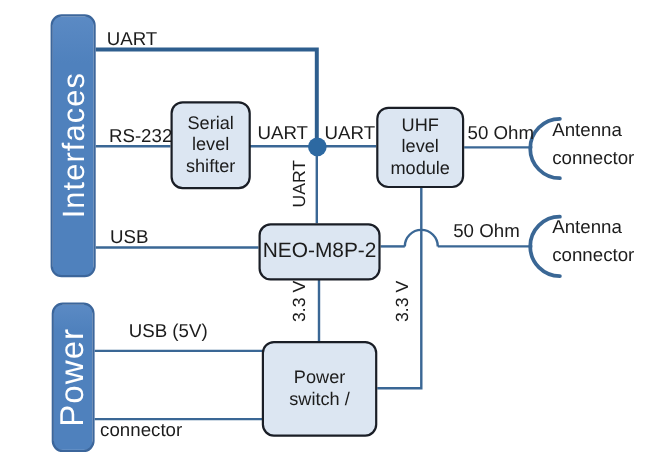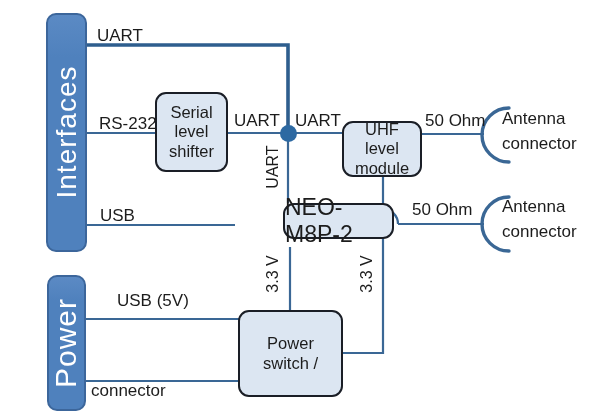--- a/index.html
+++ b/index.html
@@ -21,21 +21,21 @@
   .ln    { stroke:var(--line); stroke-width:2.2; fill:none; }
   .ln-thick { stroke:var(--line-thick); stroke-width:3.6; fill:none; }
   .arc   { stroke:var(--line); stroke-width:3.4; fill:none; stroke-linecap:round; }
   .dot   { fill:var(--junction); stroke:none; }
 
   .module {
     position:absolute; box-sizing:border-box;
     background:var(--block-fill); border:2px solid var(--block-border);
     border-radius:11px; display:flex; flex-direction:column;
     align-items:center; justify-content:center;
-    font-size:16.5px; line-height:1.17; color:var(--text); text-align:left;
+    font-size:16.5px; line-height:1.17; color:var(--text); text-align:right;
   }
   .group-box {
     position:absolute; box-sizing:border-box;
     background:linear-gradient(180deg,#5b8ac4 0%, var(--group-fill) 18%, var(--group-fill) 100%);
     border:2px solid var(--group-border); border-radius:10px;
   }
   .group-label {
     position:absolute; width:220px; height:36px; line-height:36px;
     color:#ffffff; text-align:center; transform:rotate(-90deg);
     letter-spacing:1px; white-space:nowrap; pointer-events:none;
@@ -90,27 +90,27 @@
 
   <div class="group-box" style="left:47px; top:275px; width:39px; height:136px;"></div>
   <div class="group-label" style="left:-44px; top:325px; font-size:30px;">Power</div>
 
   <div class="module" style="left:155px; top:92px; width:73px; height:80px;">
     <div>Serial</div>
     <div>level</div>
     <div>shifter</div>
   </div>
 
-  <div class="module" style="left:342px; top:97px; width:80px; height:56px;margin-top:24px;">
+  <div class="module" style="left:342px; top:97px; width:80px; height:74px;">
     <div>UHF</div>
     <div>level</div>
     <div>module</div>
   </div>
 
-  <div class="module" style="left:235px; top:203px; width:111px; height:36px; font-size:23px;margin-left:48px;">
+  <div class="module" style="left:235px; top:203px; width:111px; height:52px; font-size:19px;">
     <div>NEO-M8P-2</div>
   </div>
 
   <div class="module" style="left:238px; top:310px; width:105px; height:87px;">
     <div>Power</div>
     <div>switch /</div>
   </div>
 
   <div class="label" style="left:97px; top:26px;">UART</div>
   <div class="label" style="left:99px; top:114px;">RS-232</div>

